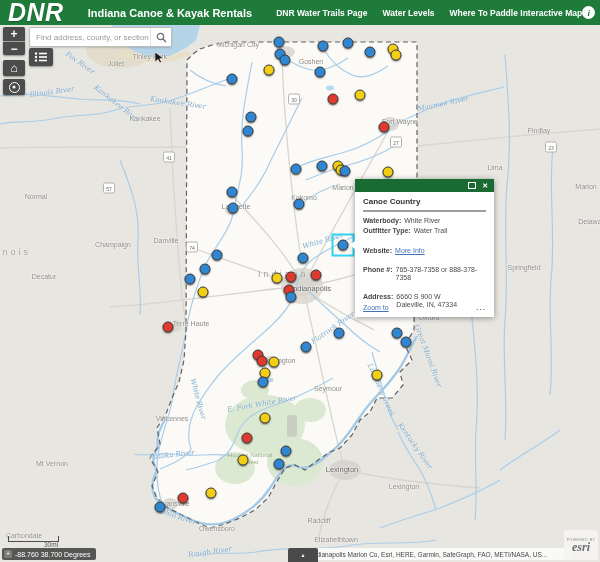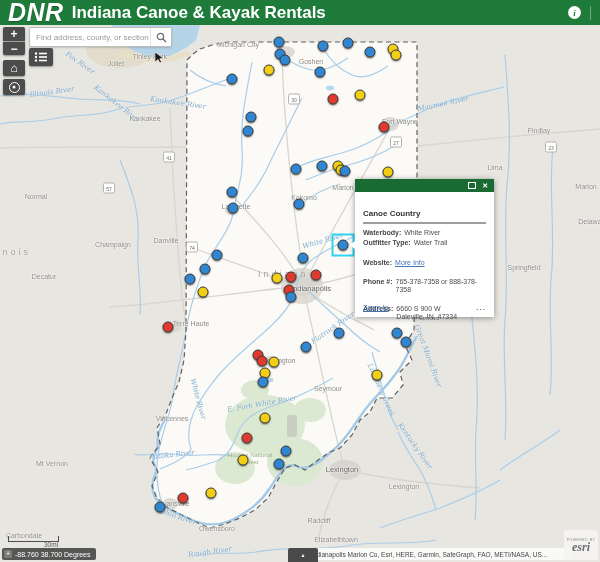--- a/index.html
+++ b/index.html
@@ -1,21 +1,21 @@
 <!DOCTYPE html>
 <html><head>
 <meta charset="utf-8">
 <style>
   html,body{margin:0;padding:0;background:#ccc;}
   #app{position:relative;width:600px;height:562px;overflow:hidden;font-family:"Liberation Sans",sans-serif;background:#e8e6e1;user-select:none;}
 
   
   .hdr{position:absolute;top:0;left:0;width:600px;height:25px;background:#1e7b3a;display:flex;align-items:center;color:#fff;z-index:50;}
   .hdr .logo{font-size:25px;font-weight:bold;letter-spacing:.5px;margin-left:8px;font-style:italic;text-shadow:0 1px 1px rgba(0,0,0,.25);}
-  .hdr .title{font-size:17px;font-weight:bold;margin-left:8px;white-space:nowrap;}
+  .hdr .title{font-size:11px;font-weight:bold;margin-left:24px;white-space:nowrap;}
   .hdr .nav{display:flex;gap:15px;margin-left:24px;font-size:8.5px;font-weight:bold;}
   .hdr .nav span{cursor:pointer;white-space:nowrap;}
   .hdr .right{margin-left:auto;display:flex;align-items:center;gap:9px;padding-right:9px;}
   .icon-info{width:13px;height:13px;border-radius:50%;background:#fff;color:#1e7b3a;font-weight:bold;font-size:9px;font-style:italic;display:flex;align-items:center;justify-content:center;font-family:"Liberation Serif",serif;}
   .hdr .sep{width:1px;height:14px;background:rgba(255,255,255,.35);}
 
   
   #mapsvg{position:absolute;left:0;top:25px;}
   .city{position:absolute;transform:translate(-50%,-50%);font-size:7px;color:#8e8c87;white-space:nowrap;text-shadow:0 0 2px #fff,0 0 2px #fff;z-index:5;}
   .city.big{font-size:7.5px;color:#66645f;}
@@ -41,21 +41,21 @@
   .search input{flex:1;border:none;outline:none;font-size:8px;color:#333;padding:0 0 0 6px;min-width:0;font-family:"Liberation Sans",sans-serif;background:transparent;}
   .search input::placeholder{color:#9a9a9a;}
   .search .sbtn{width:21px;border:none;border-left:1px solid #e2e2e2;background:#fff;display:flex;align-items:center;justify-content:center;cursor:pointer;padding:0;}
 
   
   .popup{position:absolute;left:355px;top:179px;width:139px;background:#fff;box-shadow:0 1px 6px rgba(0,0,0,.4);z-index:45;font-size:7px;color:#4c4c4c;}
   .p-head{height:13px;background:#1a6a33;display:flex;align-items:center;justify-content:flex-end;gap:6px;padding-right:6px;}
   .p-max{width:6px;height:5px;border:1px solid #fff;}
   .p-close{color:#fff;font-size:7px;font-weight:bold;line-height:7px;cursor:pointer;}
   .p-body{position:relative;height:125px;box-sizing:border-box;padding:4px 8px;}
-  .p-title{font-size:8px;font-weight:bold;color:#333;margin:13px 0 4px;}
+  .p-title{font-size:8px;font-weight:bold;color:#333;margin:1px 0 4px;}
   .p-div{border-top:2px solid #9d9d9d;margin-bottom:5px;}
   .p-row{display:flex;line-height:8.5px;margin-bottom:1px;}
   .p-row .pl{font-weight:bold;color:#474747;margin-right:3px;white-space:nowrap;}
   .p-row .pv{color:#4c4c4c;}
   .p-row .pv a{color:#4272b8;text-decoration:underline;cursor:pointer;}
   .p-foot{position:absolute;left:8px;right:8px;bottom:5px;display:flex;justify-content:space-between;align-items:center;}
   .p-zoomto{color:#4272b8;text-decoration:underline;font-size:7px;cursor:pointer;}
   .p-more{color:#6e6e6e;font-weight:bold;font-size:8px;letter-spacing:1px;cursor:pointer;}
   .p-tail{position:absolute;left:350px;top:245px;transform:translateY(-50%);width:0;height:0;border-top:5px solid transparent;border-bottom:5px solid transparent;border-right:6px solid #fff;z-index:46;}
 
@@ -272,20 +272,25 @@
   <div class="statelbl" style="left:-18px;top:247px;">Illinois</div>
   <div class="forestlbl" style="left:250px;top:458px;">Hoosier National Forest</div>
 
   <svg class="cursor" style="left:155px;top:52px;" width="9" height="12">
     <polygon points="0,0 0,10 3,7.5 5,11 6.5,10 4.8,6.8 8,6" fill="#1a1a1a" stroke="#fff" stroke-width="0.6"></polygon>
   </svg>
 
   <div class="hdr">
     <span class="logo">DNR</span>
     <span class="title">Indiana Canoe &amp; Kayak Rentals</span>
+    <div class="nav" id="nav">
+        <span>DNR Water Trails Page</span>
+        <span>Water Levels</span>
+        <span>Where To Paddle Interactive Map</span>
+      </div>
     <div class="right">
       <span class="icon-info">i</span>
       <span class="sep"></span>
 
     </div>
   </div>
 
   <div class="ctrl zin">+</div>
   <div class="ctrl zout">−</div>
   <div class="ctrl home">

